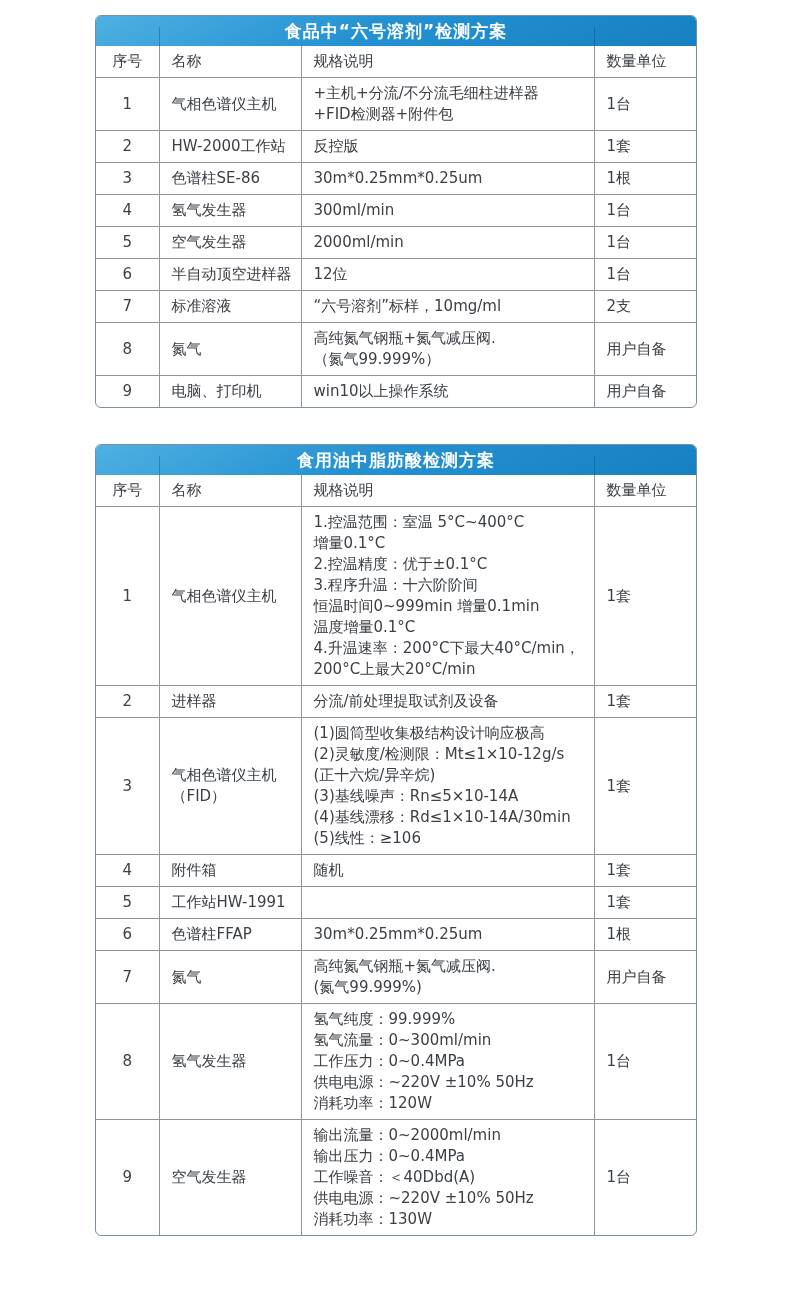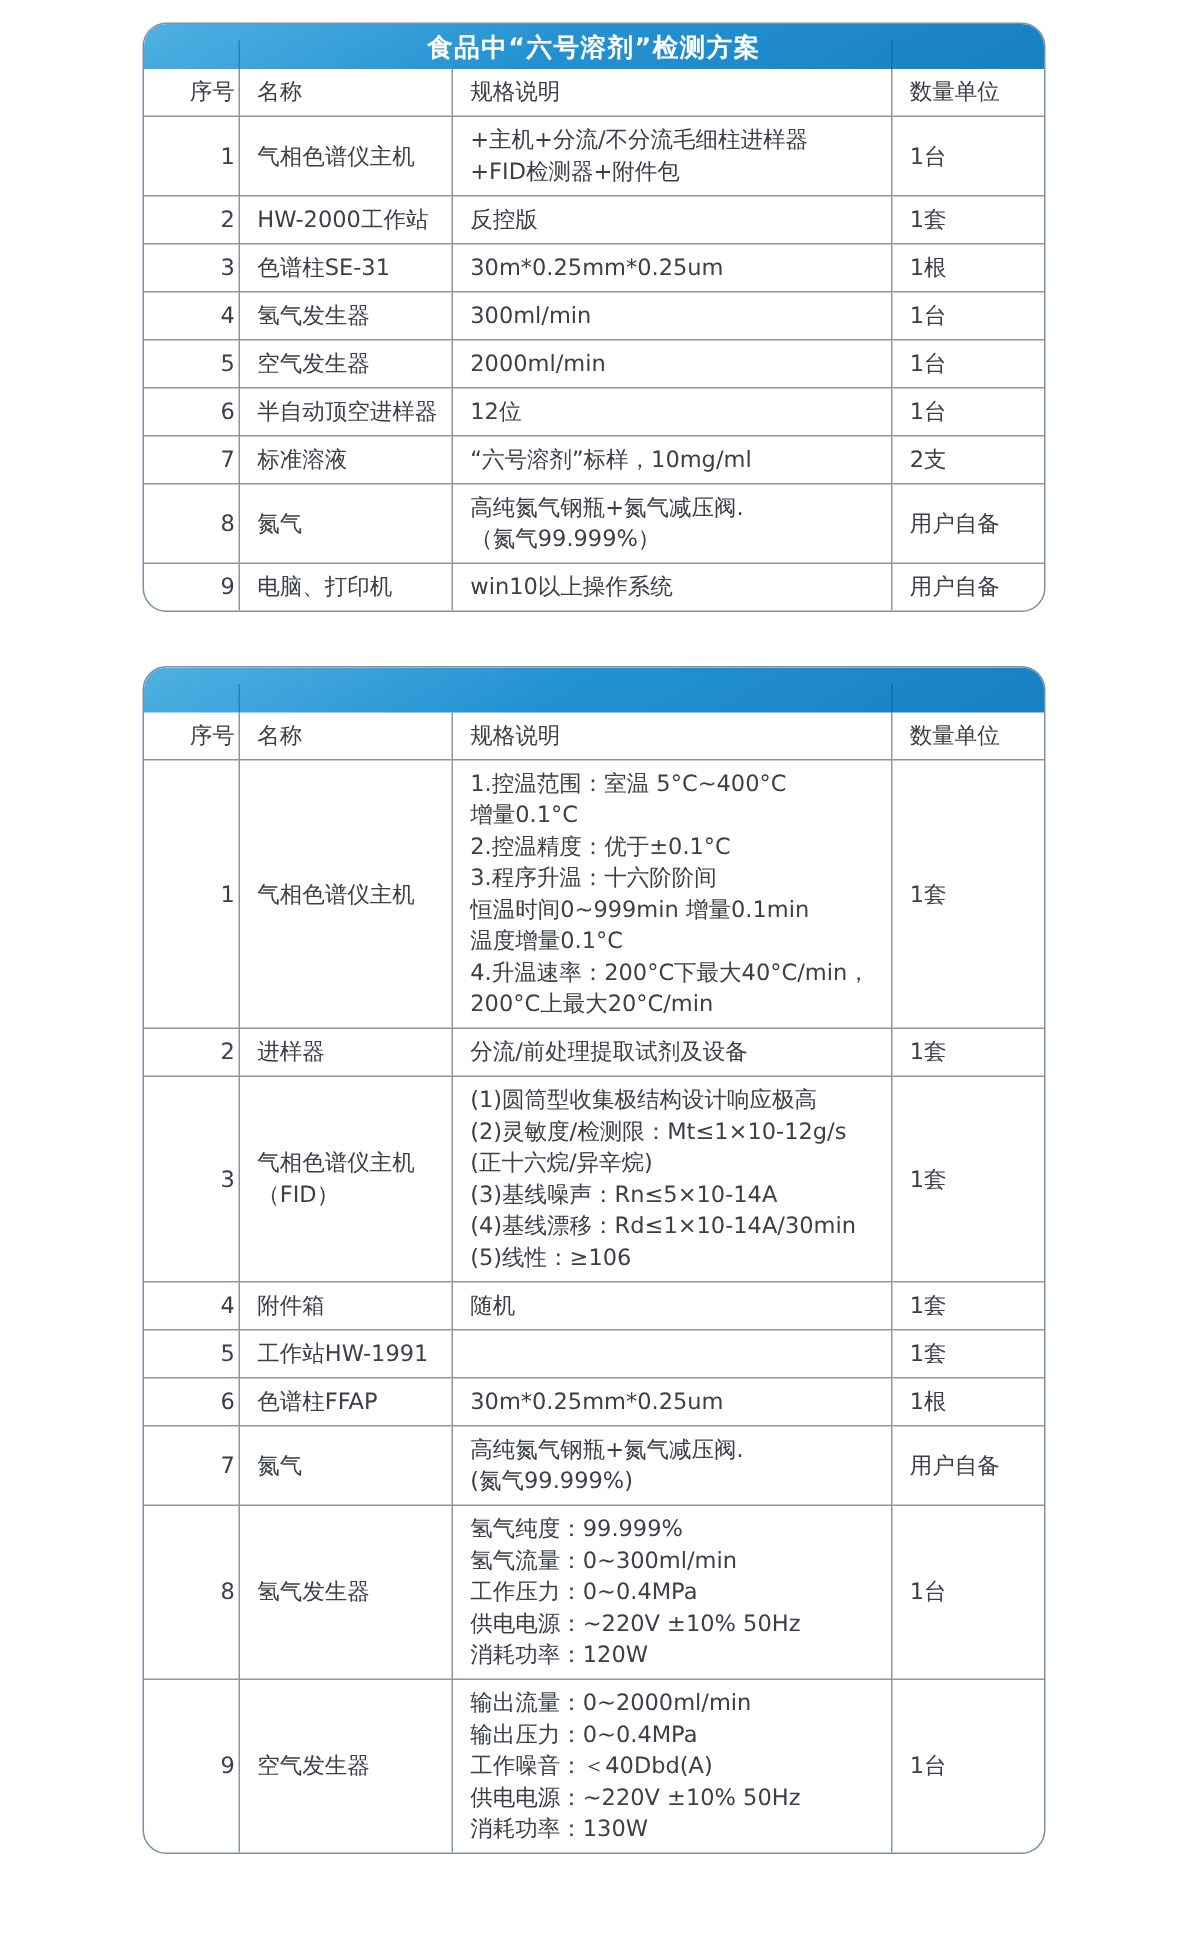--- a/index.html
+++ b/index.html
@@ -5,21 +5,21 @@
   html,body{margin:0;padding:0;background:#ffffff;}
   body{
     width:790px;height:1300px;
     font-family:"DejaVu Sans","Liberation Sans",sans-serif;
     -webkit-font-smoothing:antialiased;
   }
   .page{padding:15px 95px 0 95px;}
   .spec-table{
     width:600px;
     border:1px solid #7d90a0;
-    border-radius:16px;
+    border-radius:6px;
     overflow:hidden;
     margin:0 0 36px 0;
     background:#fff;
   }
   .title-band{
     height:30px;
     background:linear-gradient(150deg,#4fb0e2 0%,#2492d2 45%,#1680c2 100%);
     position:relative;
     display:flex;align-items:center;justify-content:center;
   }
@@ -42,21 +42,21 @@
     text-align:left;
     font-weight:normal;
     word-break:break-all;
   }
   thead th{height:21px;}
   
   tr > *:first-child{border-left:none;}
   tr > *:last-child{border-right:none;}
   thead th{border-top:none;}
   tbody tr:last-child > *{border-bottom:none;}
-  .c-no{text-align:right;padding-left:2px;padding-right:2px;}
+  .c-no{text-align:center;padding-left:2px;padding-right:2px;}
   .c-spec{white-space:pre-line;margin-top:32px;}
 </style>
 </head>
 <body>
 
 <div class="page">
 
   <div class="spec-table">
     <div class="title-band">
       <span class="band-div" style="left:63px"></span>
@@ -87,21 +87,21 @@
             <td class="c-qty">1台</td>
           </tr>
           <tr>
             <td class="c-no">2</td>
             <td class="c-name">HW-2000工作站</td>
             <td class="c-spec">反控版</td>
             <td class="c-qty">1套</td>
           </tr>
           <tr>
             <td class="c-no">3</td>
-            <td class="c-name">色谱柱SE-31</td>
+            <td class="c-name">色谱柱SE-86</td>
             <td class="c-spec">30m*0.25mm*0.25um</td>
             <td class="c-qty">1根</td>
           </tr>
           <tr>
             <td class="c-no">4</td>
             <td class="c-name">氢气发生器</td>
             <td class="c-spec">300ml/min</td>
             <td class="c-qty">1台</td>
           </tr>
           <tr>
@@ -136,20 +136,21 @@
             <td class="c-qty">用户自备</td>
           </tr>
         </tbody>
     </table>
   </div>
 
   <div class="spec-table">
     <div class="title-band">
       <span class="band-div" style="left:63px"></span>
       <span class="band-div" style="left:498px"></span>
+      <h2>食用油中脂肪酸检测方案</h2>
     </div>
     <table>
       <colgroup>
         <col style="width:63px">
           <col style="width:142px">
           <col style="width:293px">
           <col style="width:102px">
       </colgroup>
       <thead>
         <tr>

